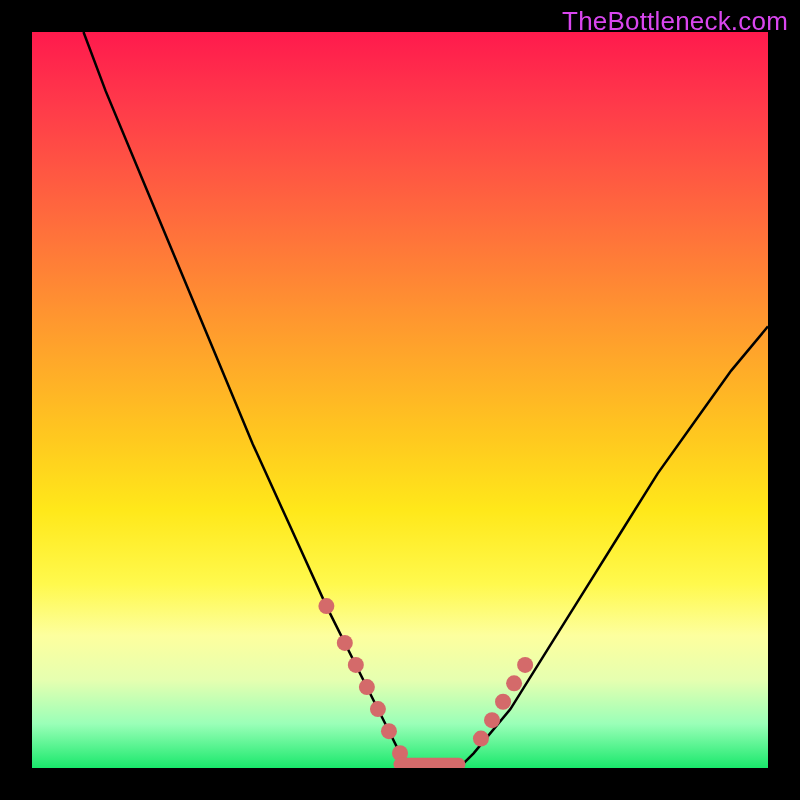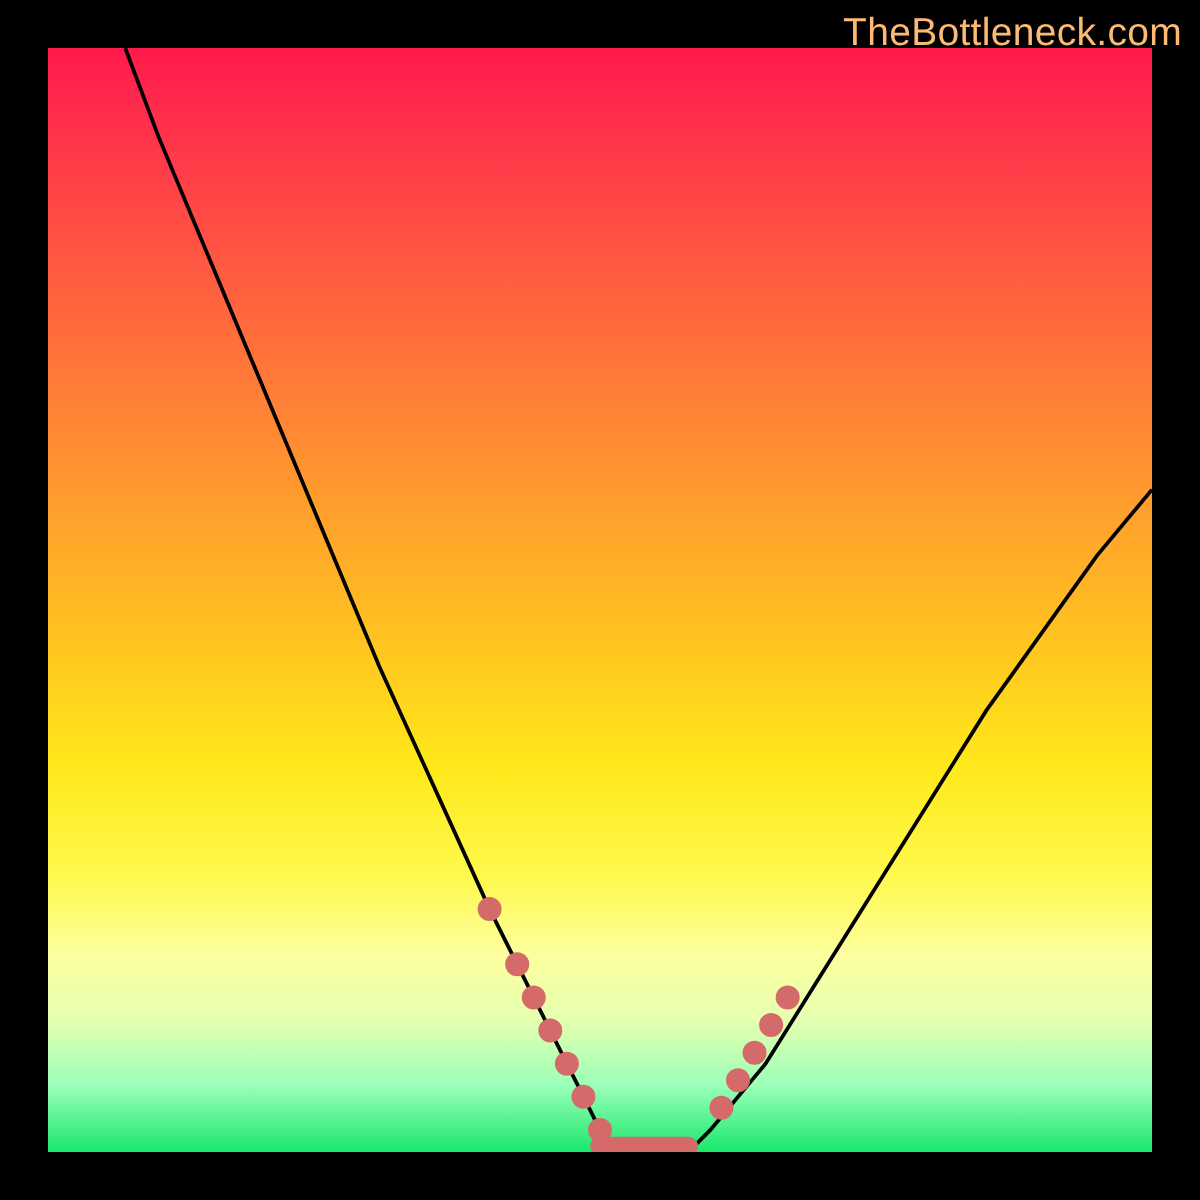--- a/index.html
+++ b/index.html
@@ -28,21 +28,21 @@
       #fdff9e 82%,
       #e6ffb0 88%,
       #9affb8 94%,
       #19e86b 100%
     );
   }
   .watermark {
     position: absolute;
     top: 6px;
     right: 12px;
-    color: #fdba74;
+    color: #d946ef;
     font-size: 26px;
     font-weight: 500;
     letter-spacing: 0.2px;
     z-index: 50;
   }
   svg.curve {
     position: absolute;
     left: 0;
     top: 0;
     width: 736px;

